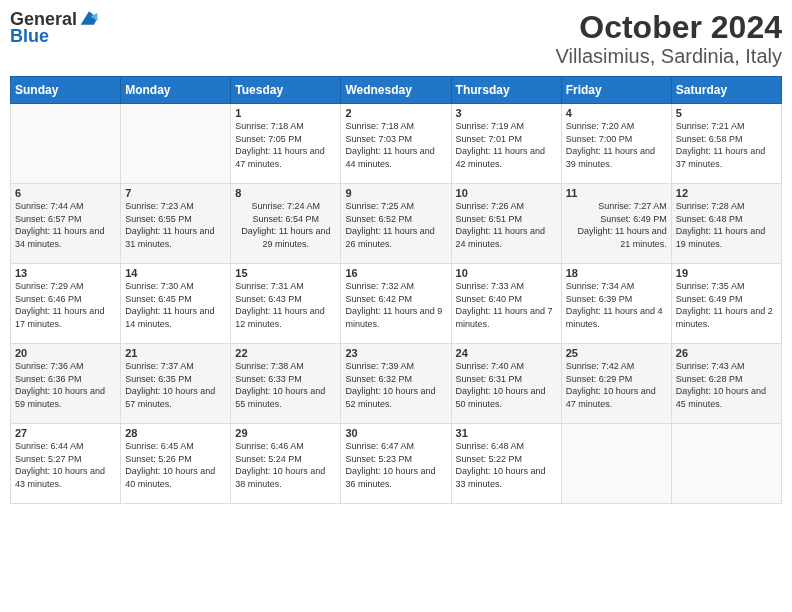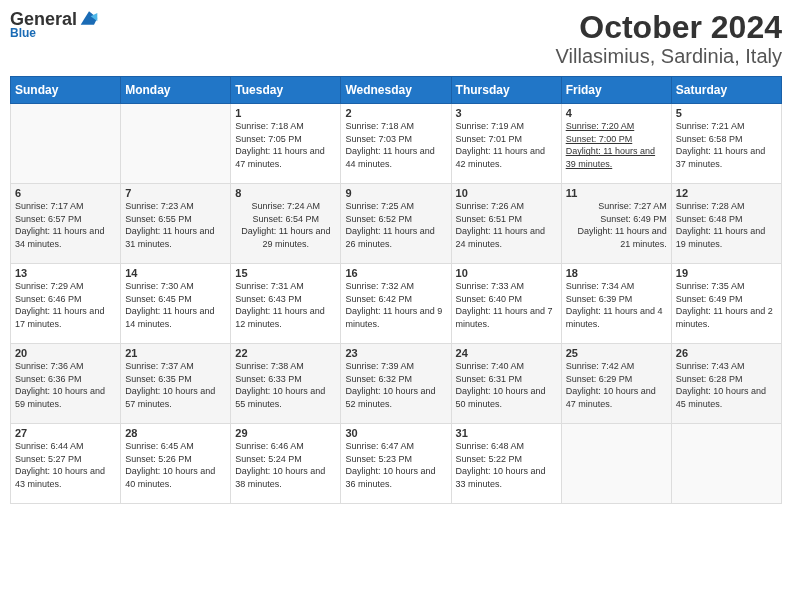--- a/index.html
+++ b/index.html
@@ -106,21 +106,21 @@
   <div class="header">
     <div class="logo">
       <div>
         <div style="display:flex;align-items:center;">
           <span class="logo-text">General</span>
           <svg class="logo-icon" viewBox="0 0 24 20" fill="none">
             <path d="M2 18 L12 2 L22 10 L18 18 Z" fill="#1a6bb5"></path>
             <path d="M14 8 L22 4 L22 14 Z" fill="#4db6e8"></path>
           </svg>
         </div>
-        <div style="color:#1a6bb5;font-weight:bold;font-size:12px;margin-top:-4px;">Blue</div>
+        <div style="color:#1a6bb5;font-weight:bold;font-size:18px;margin-top:-4px;">Blue</div>
       </div>
     </div>
     <div class="title-block">
       <h1>October 2024</h1>
       <h2>Villasimius, Sardinia, Italy</h2>
     </div>
   </div>
 
   <table class="calendar">
     <thead>
@@ -151,35 +151,35 @@
 Daylight: 11 hours and 44 minutes.</div>
           </td>
           <td>
             <span class="day-number">3</span>
             <div class="day-info" style="white-space: pre-line;">Sunrise: 7:19 AM
 Sunset: 7:01 PM
 Daylight: 11 hours and 42 minutes.</div>
           </td>
           <td>
             <span class="day-number">4</span>
-            <div class="day-info" style="white-space: pre-line; text-decoration: underline;">Sunrise: 7:20 AM
+            <div class="day-info" style="white-space: pre-line;">Sunrise: 7:20 AM
 Sunset: 7:00 PM
 Daylight: 11 hours and 39 minutes.</div>
           </td>
           <td>
             <span class="day-number">5</span>
             <div class="day-info" style="white-space: pre-line;">Sunrise: 7:21 AM
 Sunset: 6:58 PM
 Daylight: 11 hours and 37 minutes.</div>
           </td>
         </tr>
         <tr>
           <td>
             <span class="day-number">6</span>
-            <div class="day-info" style="white-space: pre-line;">Sunrise: 7:17 AM
+            <div class="day-info" style="white-space: pre-line;">Sunrise: 7:44 AM
 Sunset: 6:57 PM
 Daylight: 11 hours and 34 minutes.</div>
           </td>
           <td>
             <span class="day-number">7</span>
             <div class="day-info" style="white-space: pre-line;">Sunrise: 7:23 AM
 Sunset: 6:55 PM
 Daylight: 11 hours and 31 minutes.</div>
           </td>
           <td>

